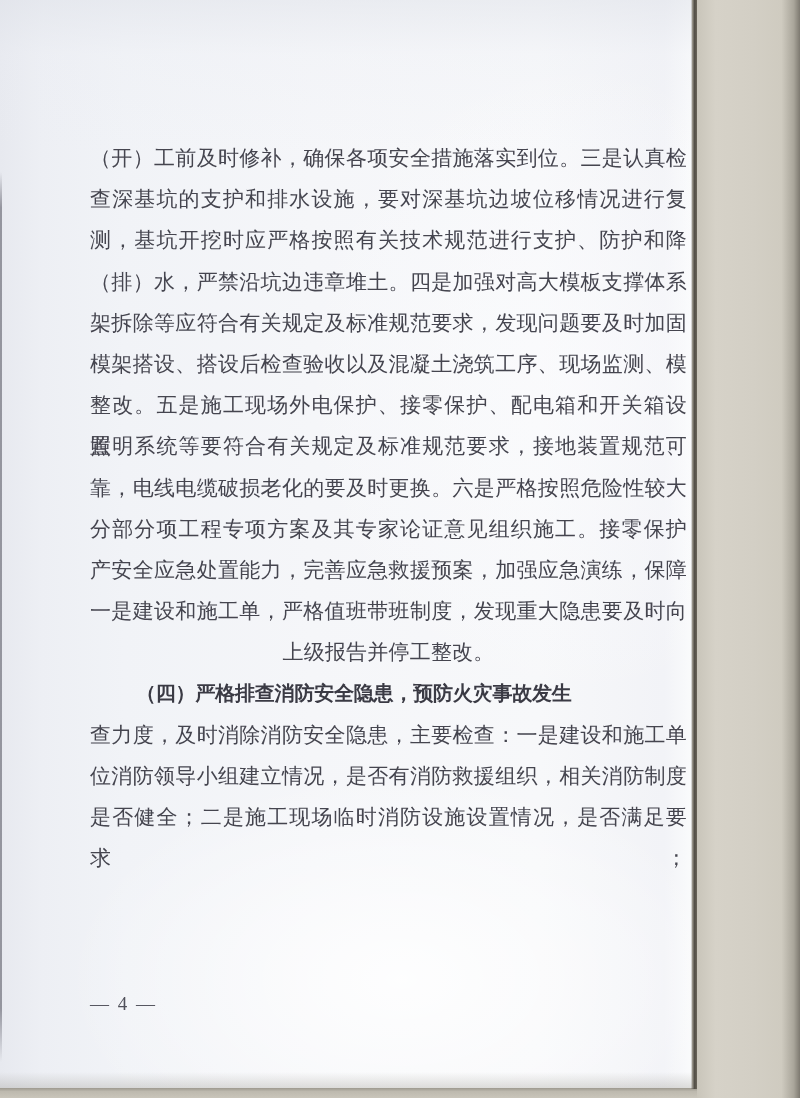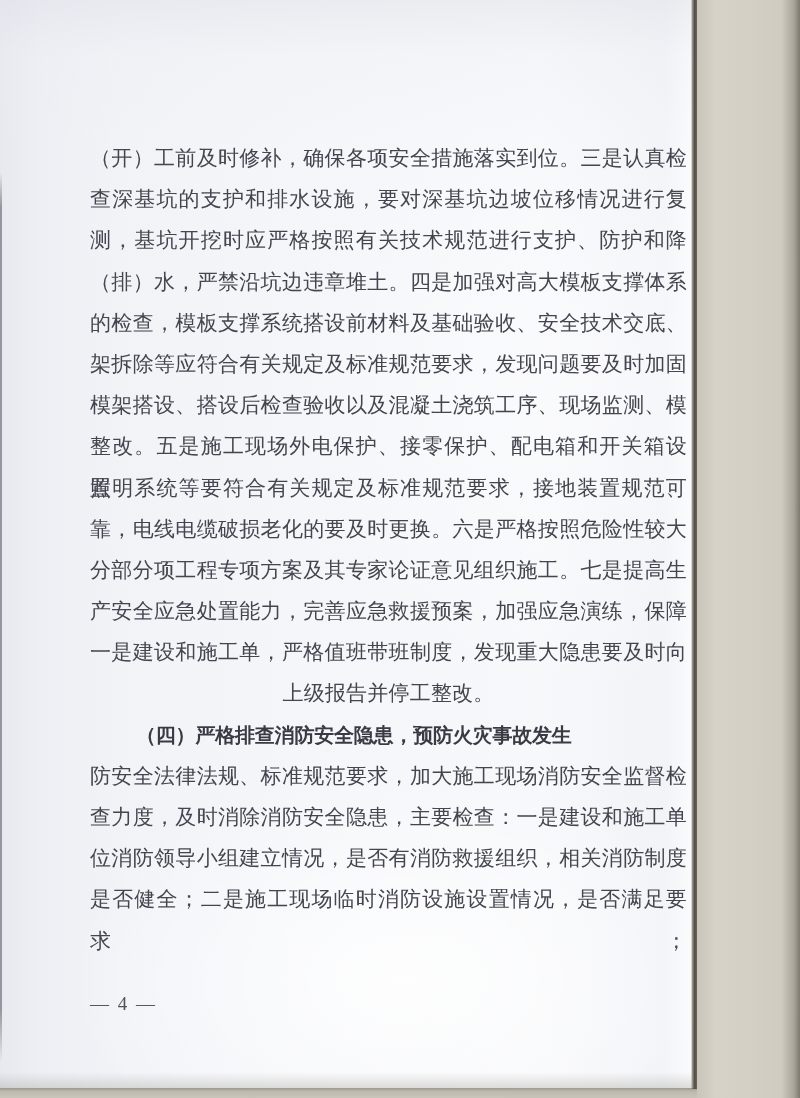--- a/index.html
+++ b/index.html
@@ -114,32 +114,30 @@
 <div class="bottom-strip"></div>
 
 <div class="page">
   <div class="left-edge"></div>
 
   <div class="text-block">
     <div class="line full">（开）工前及时修补，确保各项安全措施落实到位。三是认真检</div>
     <div class="line full">查深基坑的支护和排水设施，要对深基坑边坡位移情况进行复</div>
     <div class="line full">测，基坑开挖时应严格按照有关技术规范进行支护、防护和降</div>
     <div class="line full">（排）水，严禁沿坑边违章堆土。四是加强对高大模板支撑体系</div>
-    <div class="line full">的检查，模板支撑系统搭设前材料及基础验收、安全技术交底、</div>
     <div class="line full">架拆除等应符合有关规定及标准规范要求，发现问题要及时加固</div>
     <div class="line full">模架搭设、搭设后检查验收以及混凝土浇筑工序、现场监测、模</div>
     <div class="line full">整改。五是施工现场外电保护、接零保护、配电箱和开关箱设置、</div>
     <div class="line full">照明系统等要符合有关规定及标准规范要求，接地装置规范可</div>
     <div class="line full">靠，电线电缆破损老化的要及时更换。六是严格按照危险性较大</div>
-    <div class="line full">分部分项工程专项方案及其专家论证意见组织施工。七是提高生</div>
+    <div class="line full">分部分项工程专项方案及其专家论证意见组织施工。接零保护</div>
     <div class="line full">产安全应急处置能力，完善应急救援预案，加强应急演练，保障</div>
     <div class="line full">一是建设和施工单，严格值班带班制度，发现重大隐患要及时向</div>
     <div class="line short">上级报告并停工整改。</div>
     <div class="line heading">（四）严格排查消防安全隐患，预防火灾事故发生</div>
-    <div class="line full">防安全法律法规、标准规范要求，加大施工现场消防安全监督检</div>
     <div class="line full">查力度，及时消除消防安全隐患，主要检查：一是建设和施工单</div>
     <div class="line full">位消防领导小组建立情况，是否有消防救援组织，相关消防制度</div>
     <div class="line full">是否健全；二是施工现场临时消防设施设置情况，是否满足要求；</div>
   </div>
 
   <div class="page-number">— 4 —</div>
 </div>
 
 <div class="crease"></div>
 

